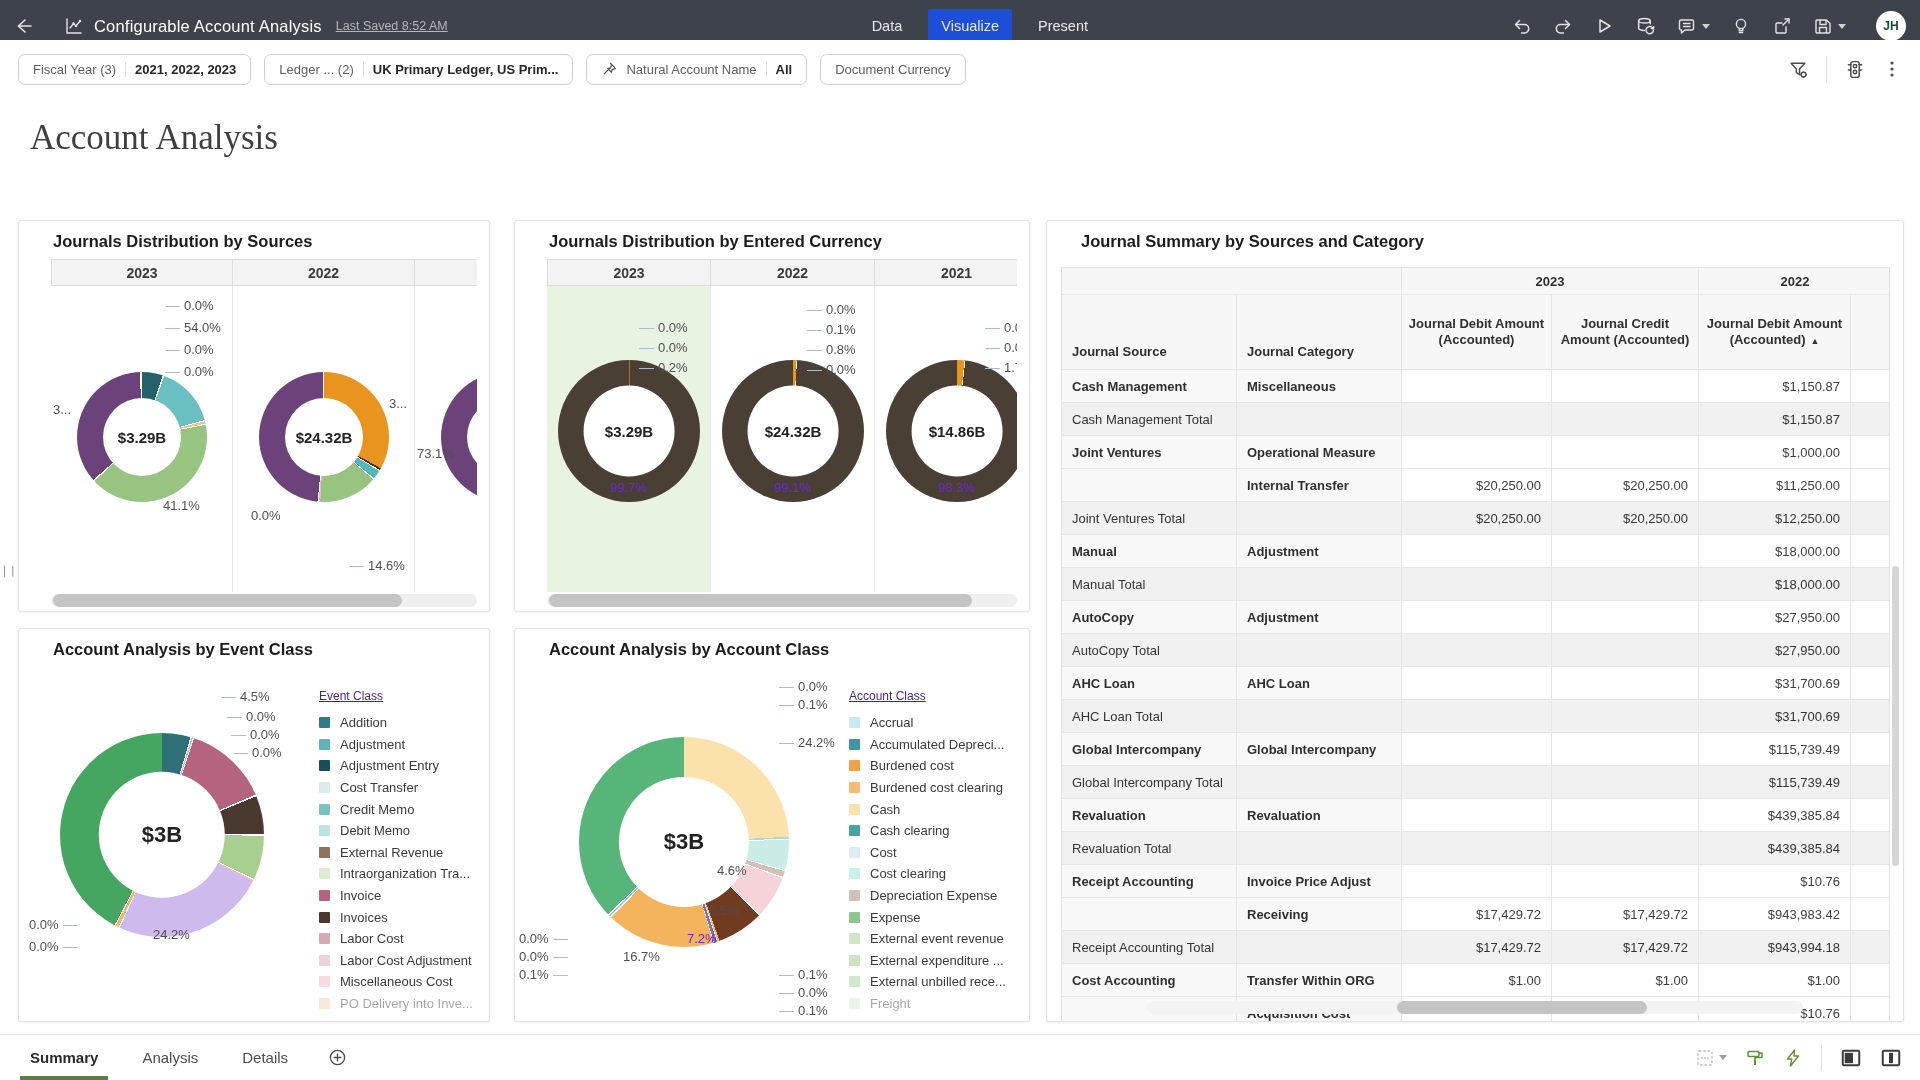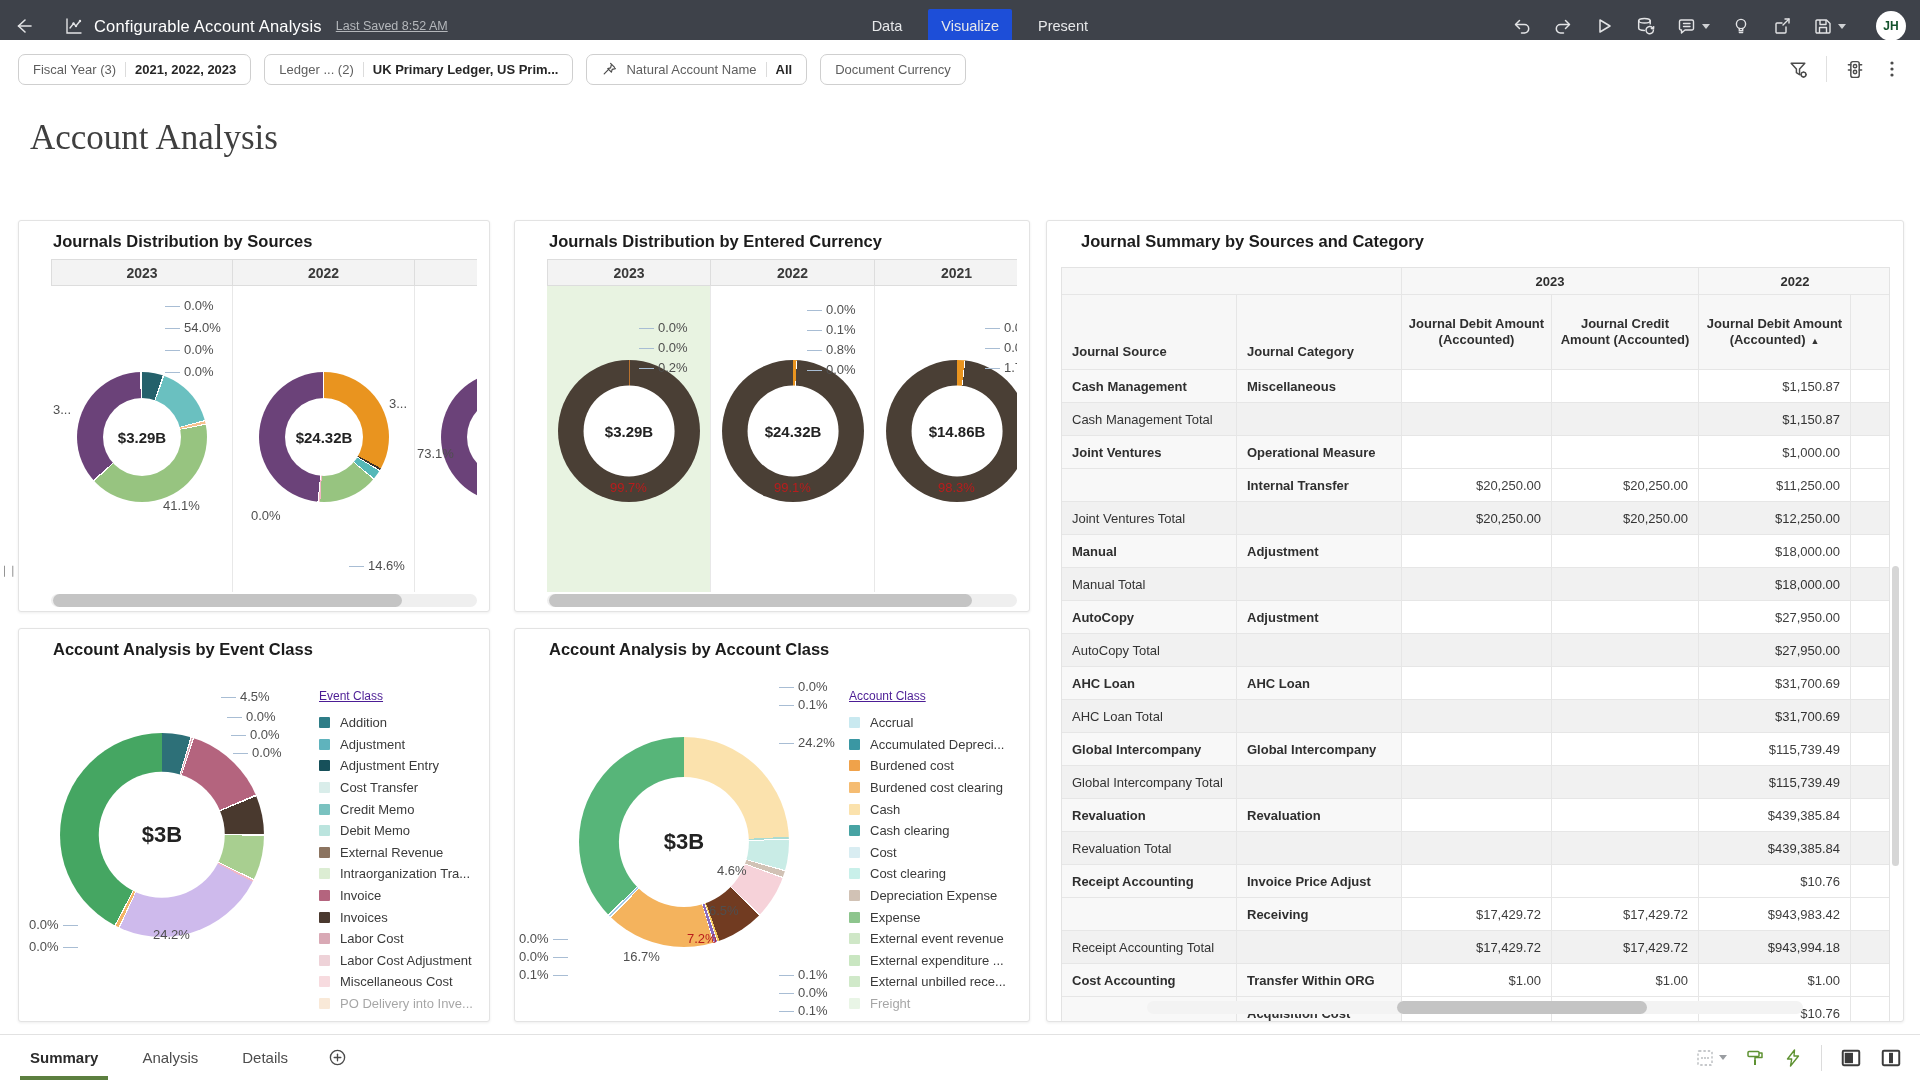--- a/index.html
+++ b/index.html
@@ -58,21 +58,21 @@
   .chart-cell { flex:0 0 auto; position:relative; height:306px; border-right:1px solid #e8e8e8; overflow:visible; }
   .cw187 { width:182px; }
   .cw164 { width:164px; }
   .cell-green { background:#e8f3e1; }
 
   .donut { position:absolute; border-radius:50%; }
   .donut .hole { position:absolute; left:50%; top:50%; transform:translate(-50%,-50%); background:#fff; border-radius:50%; }
   .donut .dcenter { position:absolute; left:50%; top:50%; transform:translate(-50%,-50%);
     font-weight:700; color:#222; white-space:nowrap; }
   .pct { position:absolute; font-size:13px; color:#4f4f4f; white-space:nowrap; }
-  .pct.w { color:#b91c1c; }
+  .pct.w { color:#6d28d9; }
   .pct.line-b::before { content:""; display:inline-block; width:15px; height:1px; background:#a8bdd4; vertical-align:middle; margin-right:4px; }
   .pct.line-a::after  { content:""; display:inline-block; width:15px; height:1px; background:#a8bdd4; vertical-align:middle; margin-left:4px; }
 
   .hscroll { position:relative; margin:2px 12px 0 12px; height:13px; background:#efefef; border-radius:7px; }
   .hscroll .thumb { position:absolute; top:0; height:13px; background:#c4c4c4; border-radius:7px; }
 
   
   .legend { position:absolute; }
   #panel-event .legend  { left:300px; top:60px; width:164px; }
   #panel-account .legend{ left:334px; top:60px; width:176px; }

